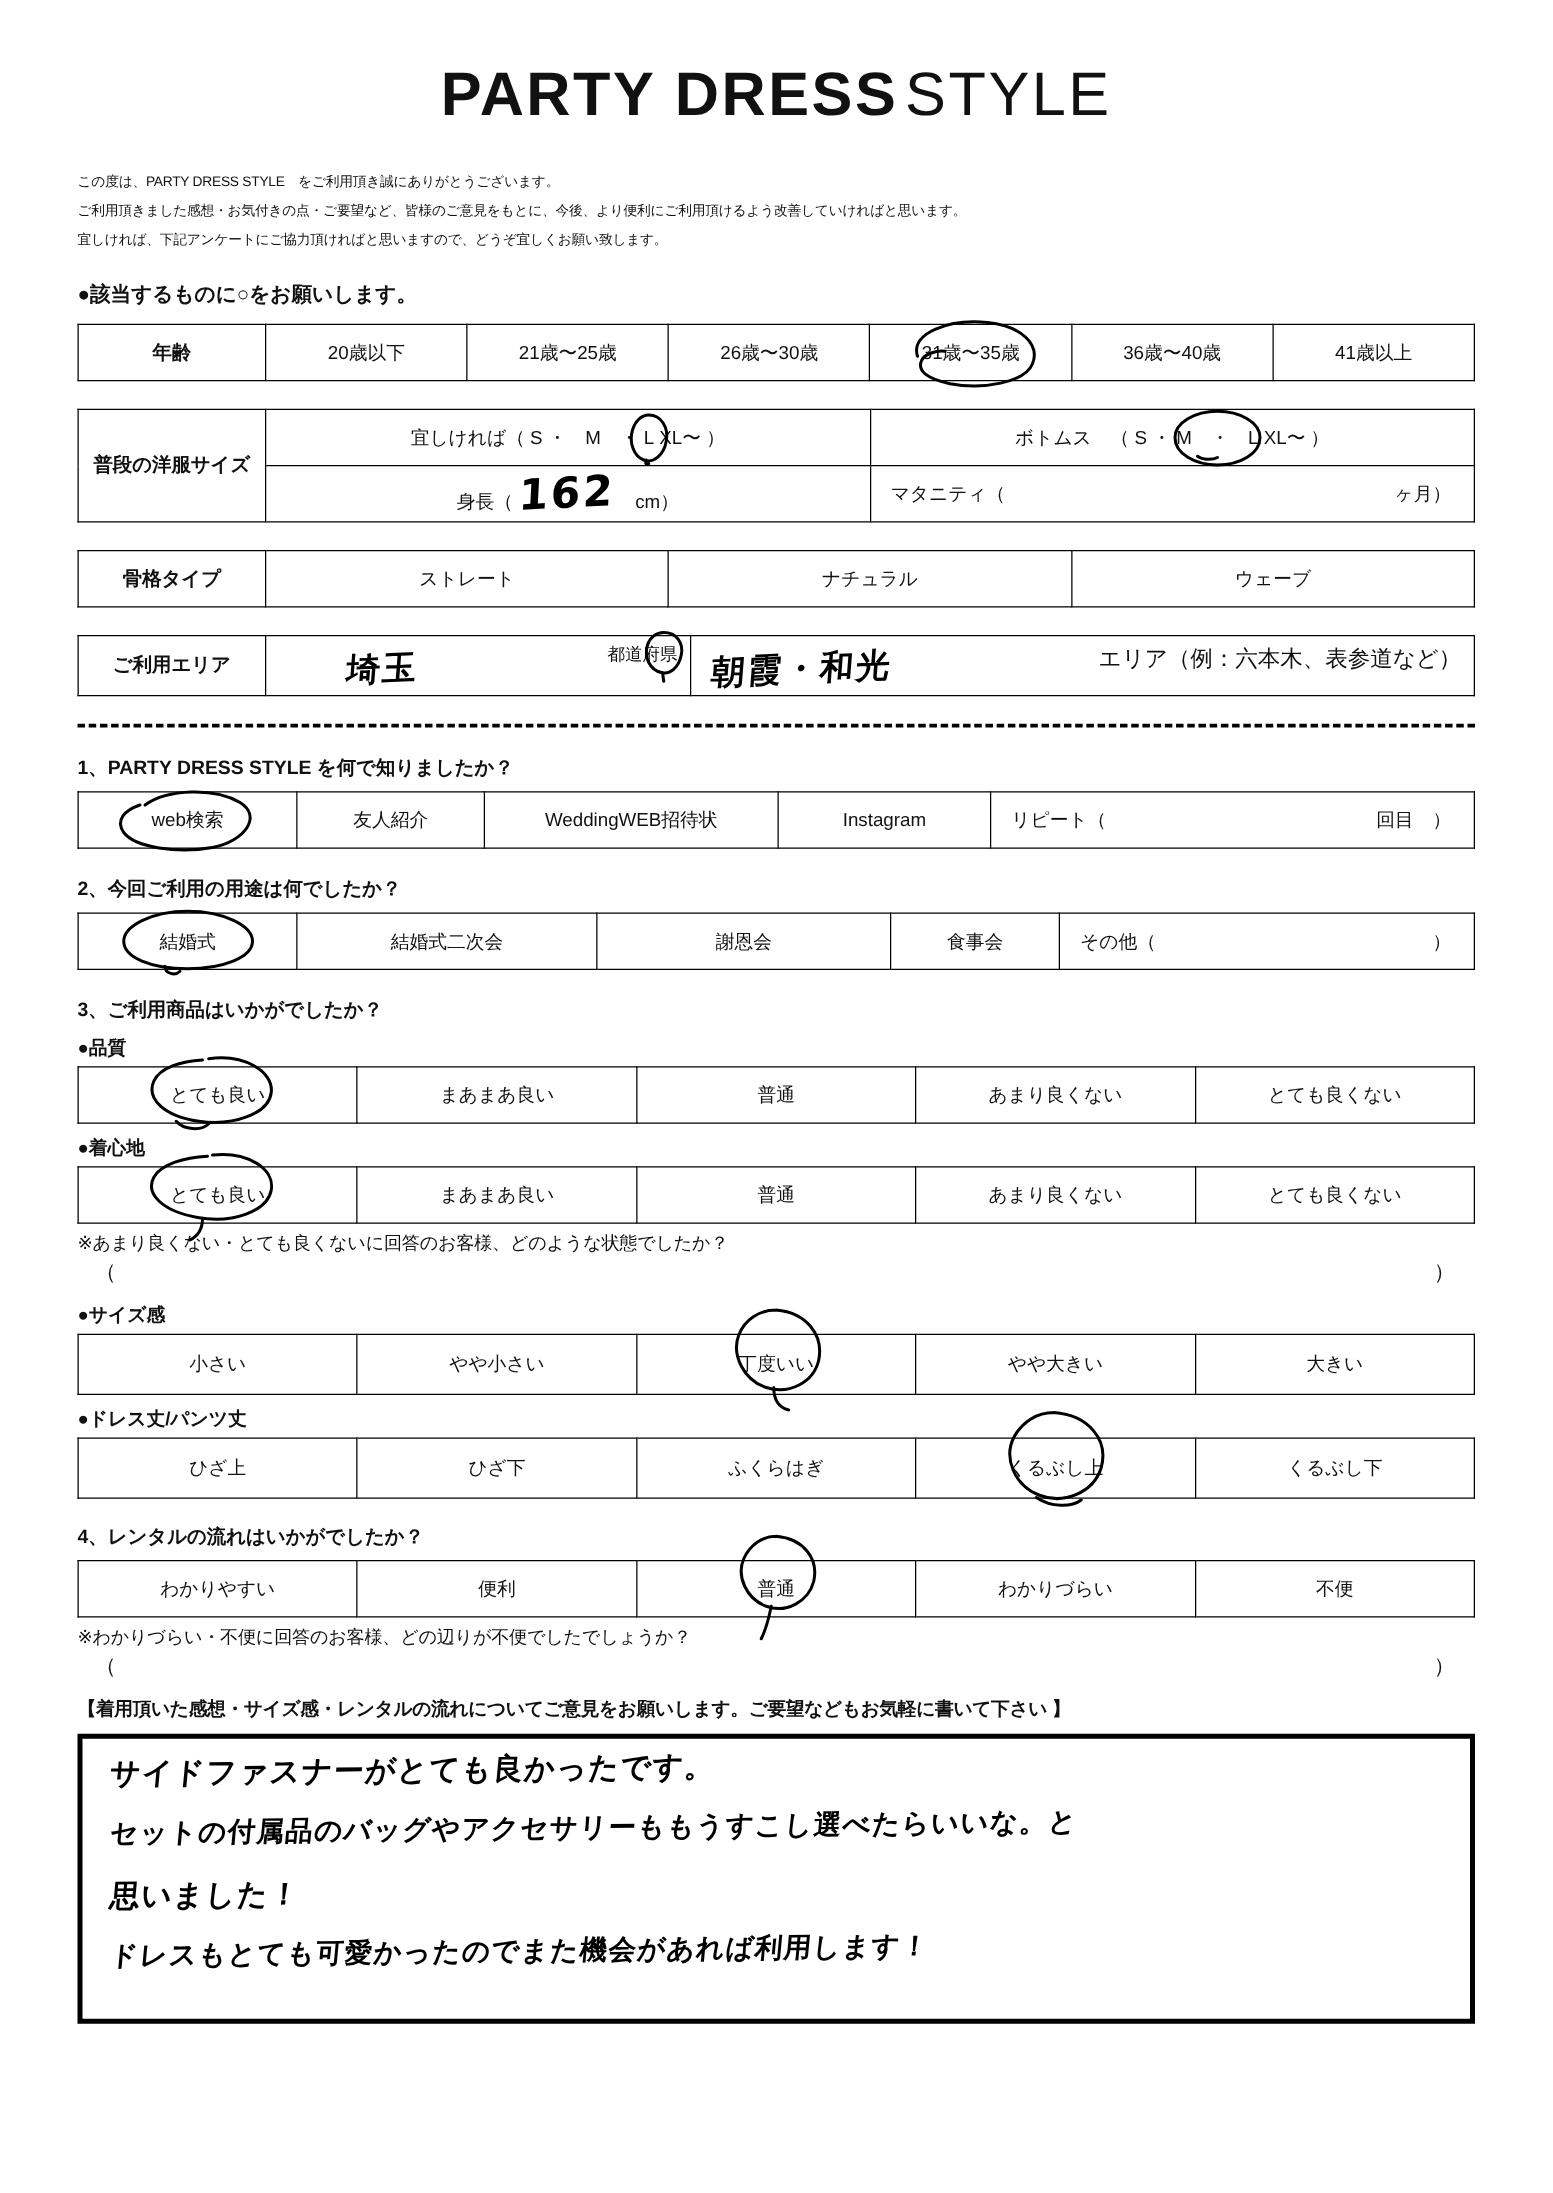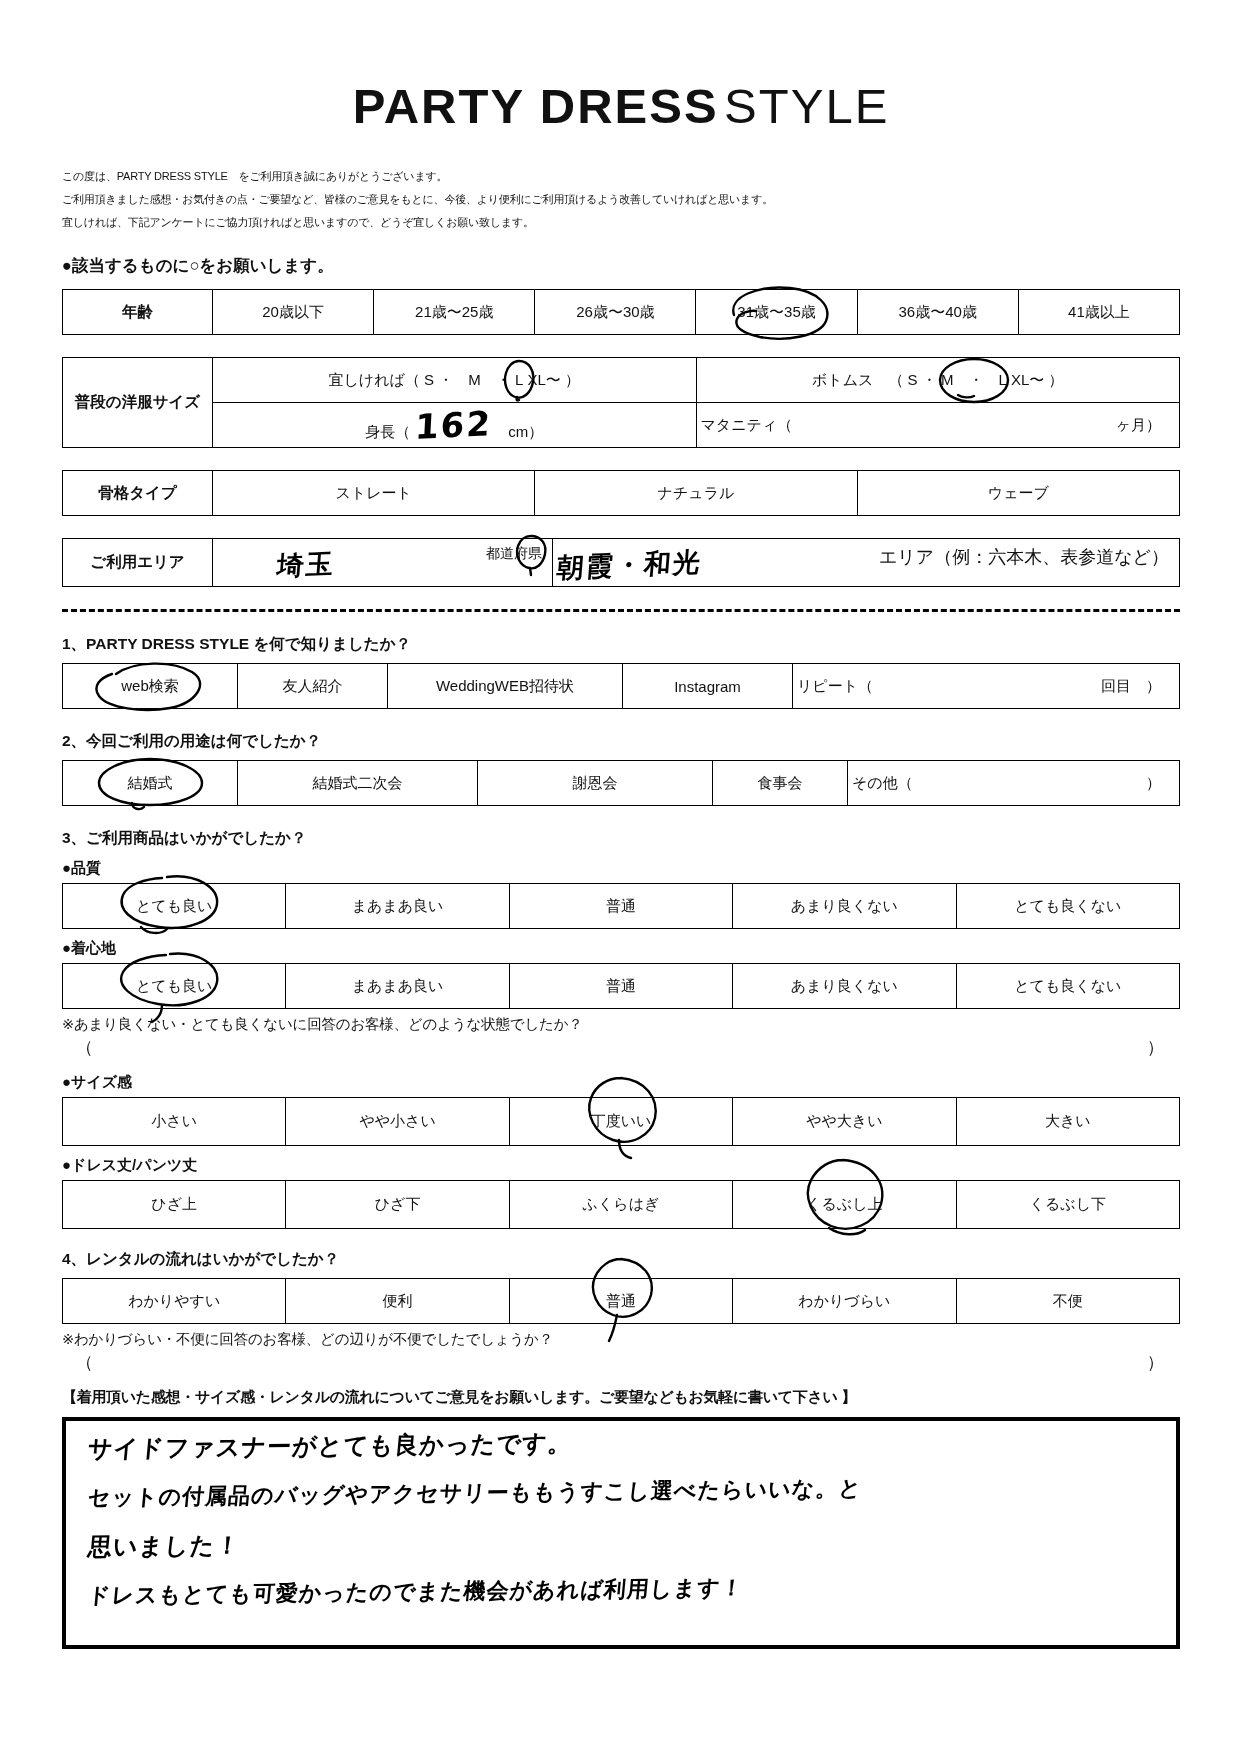--- a/index.html
+++ b/index.html
@@ -6,21 +6,21 @@
   html, body { margin: 0; padding: 0; }
   body {
     width: 1242px;
     height: 1754px;
     background: #ffffff;
     font-family: "Liberation Sans", "DejaVu Sans", sans-serif;
     color: #111;
     position: relative;
     overflow: hidden;
   }
-  .page { padding: 0 62px; position: relative; margin-top: 30px; }
+  .page { padding: 0 62px; position: relative; }
 
   
   .brand {
     text-align: center;
     padding-top: 48px;
     padding-bottom: 10px;
     letter-spacing: 1px;
     white-space: nowrap;
   }
   .brand .b1 { font-size: 49px; font-weight: 700; letter-spacing: 2px; }
@@ -51,21 +51,21 @@
     border: 1.6px solid #000;
     height: 45px;
     text-align: center;
     font-size: 15px;
     padding: 2px 4px;
     position: relative;
     vertical-align: middle;
     white-space: nowrap;
   }
   .tbl td.lbl { font-weight: 700; font-size: 15.5px; }
-  .tbl td.lft { text-align: left; padding-left: 4px; }
+  .tbl td.lft { text-align: left; padding-left: 16px; }
 
   .tight { margin-bottom: 6px; }
 
   
   .cellwrap { position: relative; display: inline-block; }
   .circ {
     position: absolute;
     pointer-events: none;
     left: 50%;
     top: 50%;

